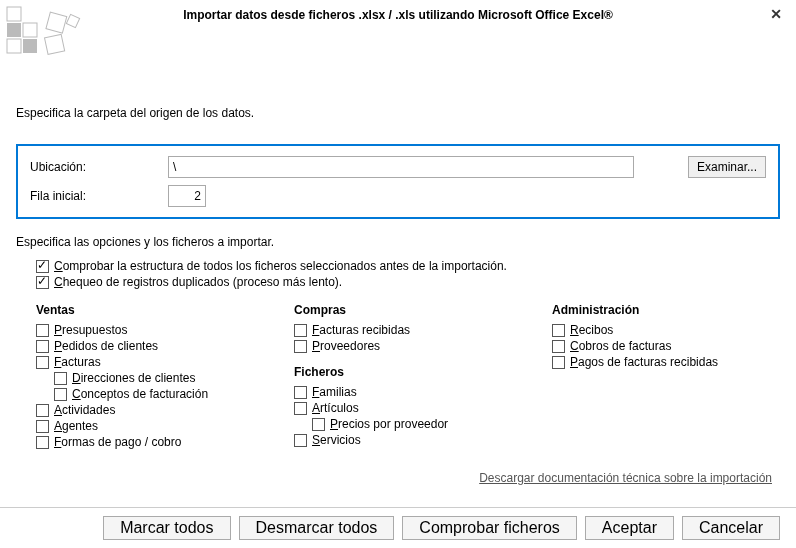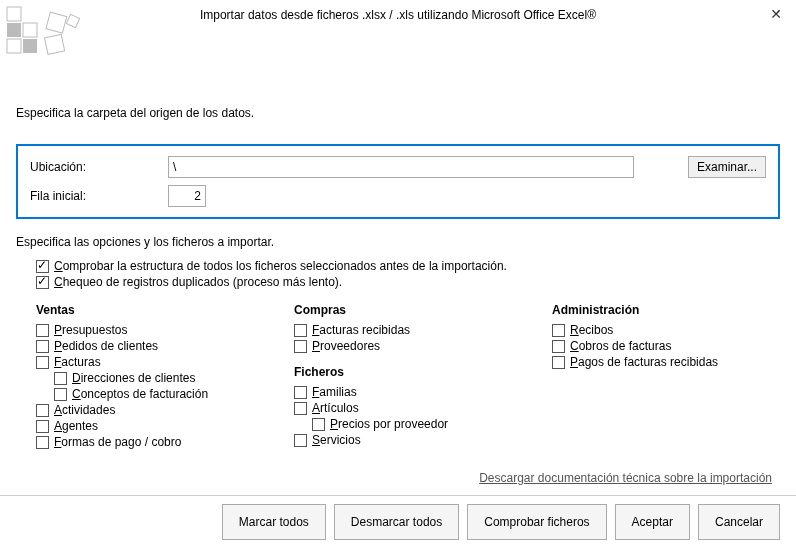--- a/index.html
+++ b/index.html
@@ -16,20 +16,21 @@
     font-size: 12px;
     color: #000;
   }
   .title-bar {
     height: 30px;
     display: flex;
     align-items: center;
     justify-content: center;
     position: relative;
     border-bottom: 0;
+    font-weight: bold;
   }
   .title-text {
     font-size: 12px;
     color: #000;
   }
   .close-btn {
     position: absolute;
     right: 10px;
     top: 5px;
     font-size: 14px;
@@ -173,25 +174,25 @@
     left: 0;
     right: 0;
     border-top: 1px solid #ccc;
     padding: 8px 16px;
     display: flex;
     justify-content: flex-end;
     gap: 8px;
     background: #fff;
   }
   .btn {
-    height: 36px;
+    height: 24px;
     padding: 0 16px;
     border: 1px solid #aaa;
     background: #f5f5f5;
-    font-size: 12px;
+    font-size: 16px;
     cursor: pointer;
     font-family: inherit;
   }
 </style>
 </head>
 <body>
 
 <div class="logo">
   <svg viewBox="0 0 80 60">
     <rect x="1" y="1" width="14" height="14" fill="none" stroke="#bbb" stroke-width="1"></rect>

